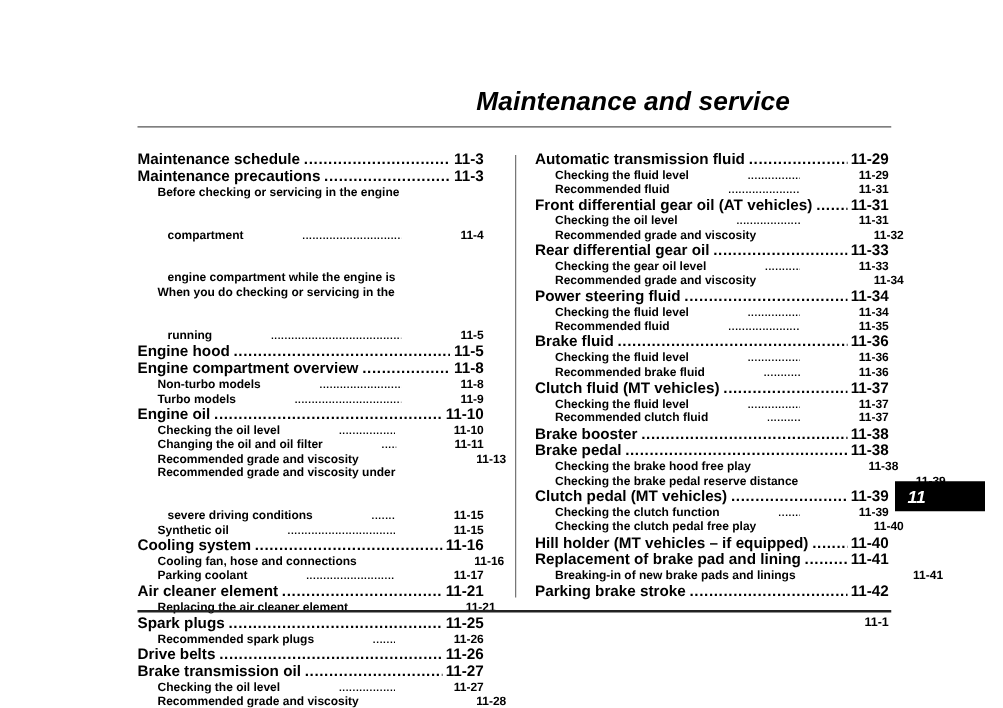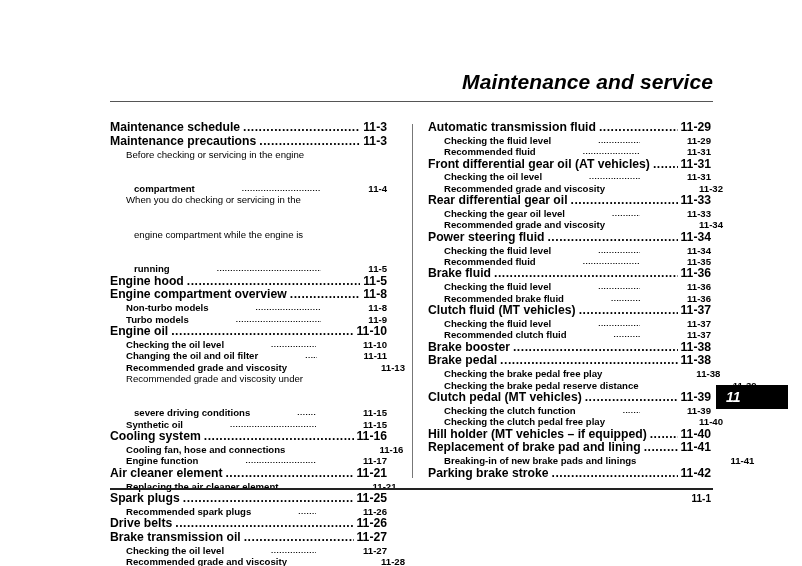--- a/index.html
+++ b/index.html
@@ -2,21 +2,21 @@
 <html><head>
 <meta charset="utf-8">
 <style>
   html, body { margin:0; padding:0; }
   body {
     width:802px; height:566px; background:#ffffff; position:relative; overflow:hidden;
     font-family:"Liberation Sans", sans-serif; color:#000;
   }
   .page-title {
     position:absolute; left:300px; width:413px; top:70px;
-    text-align:right; font-weight:bold; font-style:italic;
+    text-align:center; font-weight:bold; font-style:italic;
     font-size:21px; letter-spacing:0.1px;
   }
   .title-rule {
     position:absolute; left:110px; width:603px; top:101px; height:1px; background:#555;
   }
   .col-divider {
     position:absolute; left:412px; top:124px; width:1px; height:354px; background:#777;
   }
   .bottom-rule {
     position:absolute; left:110px; width:603px; top:488px; height:2px; background:#222;
@@ -42,21 +42,21 @@
     flex:1 1 auto; overflow:hidden; margin:0 3px; letter-spacing:0.5px;
   }
   .entry .dots::before {
     content:"........................................................................................................................................................";
   }
   .entry .pg { flex:0 0 auto; }
   .entry.main { font-size:12.2px; line-height:13.8px; margin-top:0px; }
   .entry.sub { font-size:9.6px; line-height:11.4px; padding-left:16px;gap:44px; }
   .entry.sub .dots { font-size:8px; }
   .wrapline {
-    font-weight:normal; font-size:9.6px; line-height:11.4px; padding-left:16px; white-space:nowrap;
+    font-weight:bold; font-size:9.6px; line-height:11.4px; padding-left:16px; white-space:nowrap;
   }
   .cont { padding-left:24px !important;margin-top:23px; }
 </style>
 </head>
 <body>
 
 <div class="page-title">Maintenance and service</div>
 <div class="title-rule"></div>
 
 <div class="col left">
@@ -69,22 +69,22 @@
       <span class="label">Maintenance precautions</span>
       <span class="dots"></span>
       <span class="pg">11-3</span>
     </div>
   <div class="wrapline">Before checking or servicing in the engine</div>
   <div class="entry sub cont">
       <span class="label">compartment</span>
       <span class="dots"></span>
       <span class="pg">11-4</span>
     </div>
+  <div class="wrapline cont">engine compartment while the engine is</div>
   <div class="wrapline">When you do checking or servicing in the</div>
-  <div class="wrapline cont">engine compartment while the engine is</div>
   <div class="entry sub cont">
       <span class="label">running</span>
       <span class="dots"></span>
       <span class="pg">11-5</span>
     </div>
   <div class="entry main">
       <span class="label">Engine hood</span>
       <span class="dots"></span>
       <span class="pg">11-5</span>
     </div>
@@ -138,21 +138,21 @@
       <span class="label">Cooling system</span>
       <span class="dots"></span>
       <span class="pg">11-16</span>
     </div>
   <div class="entry sub">
       <span class="label">Cooling fan, hose and connections</span>
       <span class="dots"></span>
       <span class="pg">11-16</span>
     </div>
   <div class="entry sub">
-      <span class="label">Engine function</span>
+      <span class="label">Parking coolant</span>
       <span class="dots"></span>
       <span class="pg">11-17</span>
     </div>
   <div class="entry main">
       <span class="label">Air cleaner element</span>
       <span class="dots"></span>
       <span class="pg">11-21</span>
     </div>
   <div class="entry sub">
       <span class="label">Replacing the air cleaner element</span>
@@ -288,21 +288,21 @@
       <span class="label">Brake booster</span>
       <span class="dots"></span>
       <span class="pg">11-38</span>
     </div>
   <div class="entry main">
       <span class="label">Brake pedal</span>
       <span class="dots"></span>
       <span class="pg">11-38</span>
     </div>
   <div class="entry sub">
-      <span class="label">Checking the brake pedal free play</span>
+      <span class="label">Checking the brake hood free play</span>
       <span class="dots"></span>
       <span class="pg">11-38</span>
     </div>
   <div class="entry sub">
       <span class="label">Checking the brake pedal reserve distance</span>
       <span class="dots"></span>
       <span class="pg">11-39</span>
     </div>
   <div class="entry main">
       <span class="label">Clutch pedal (MT vehicles)</span>

